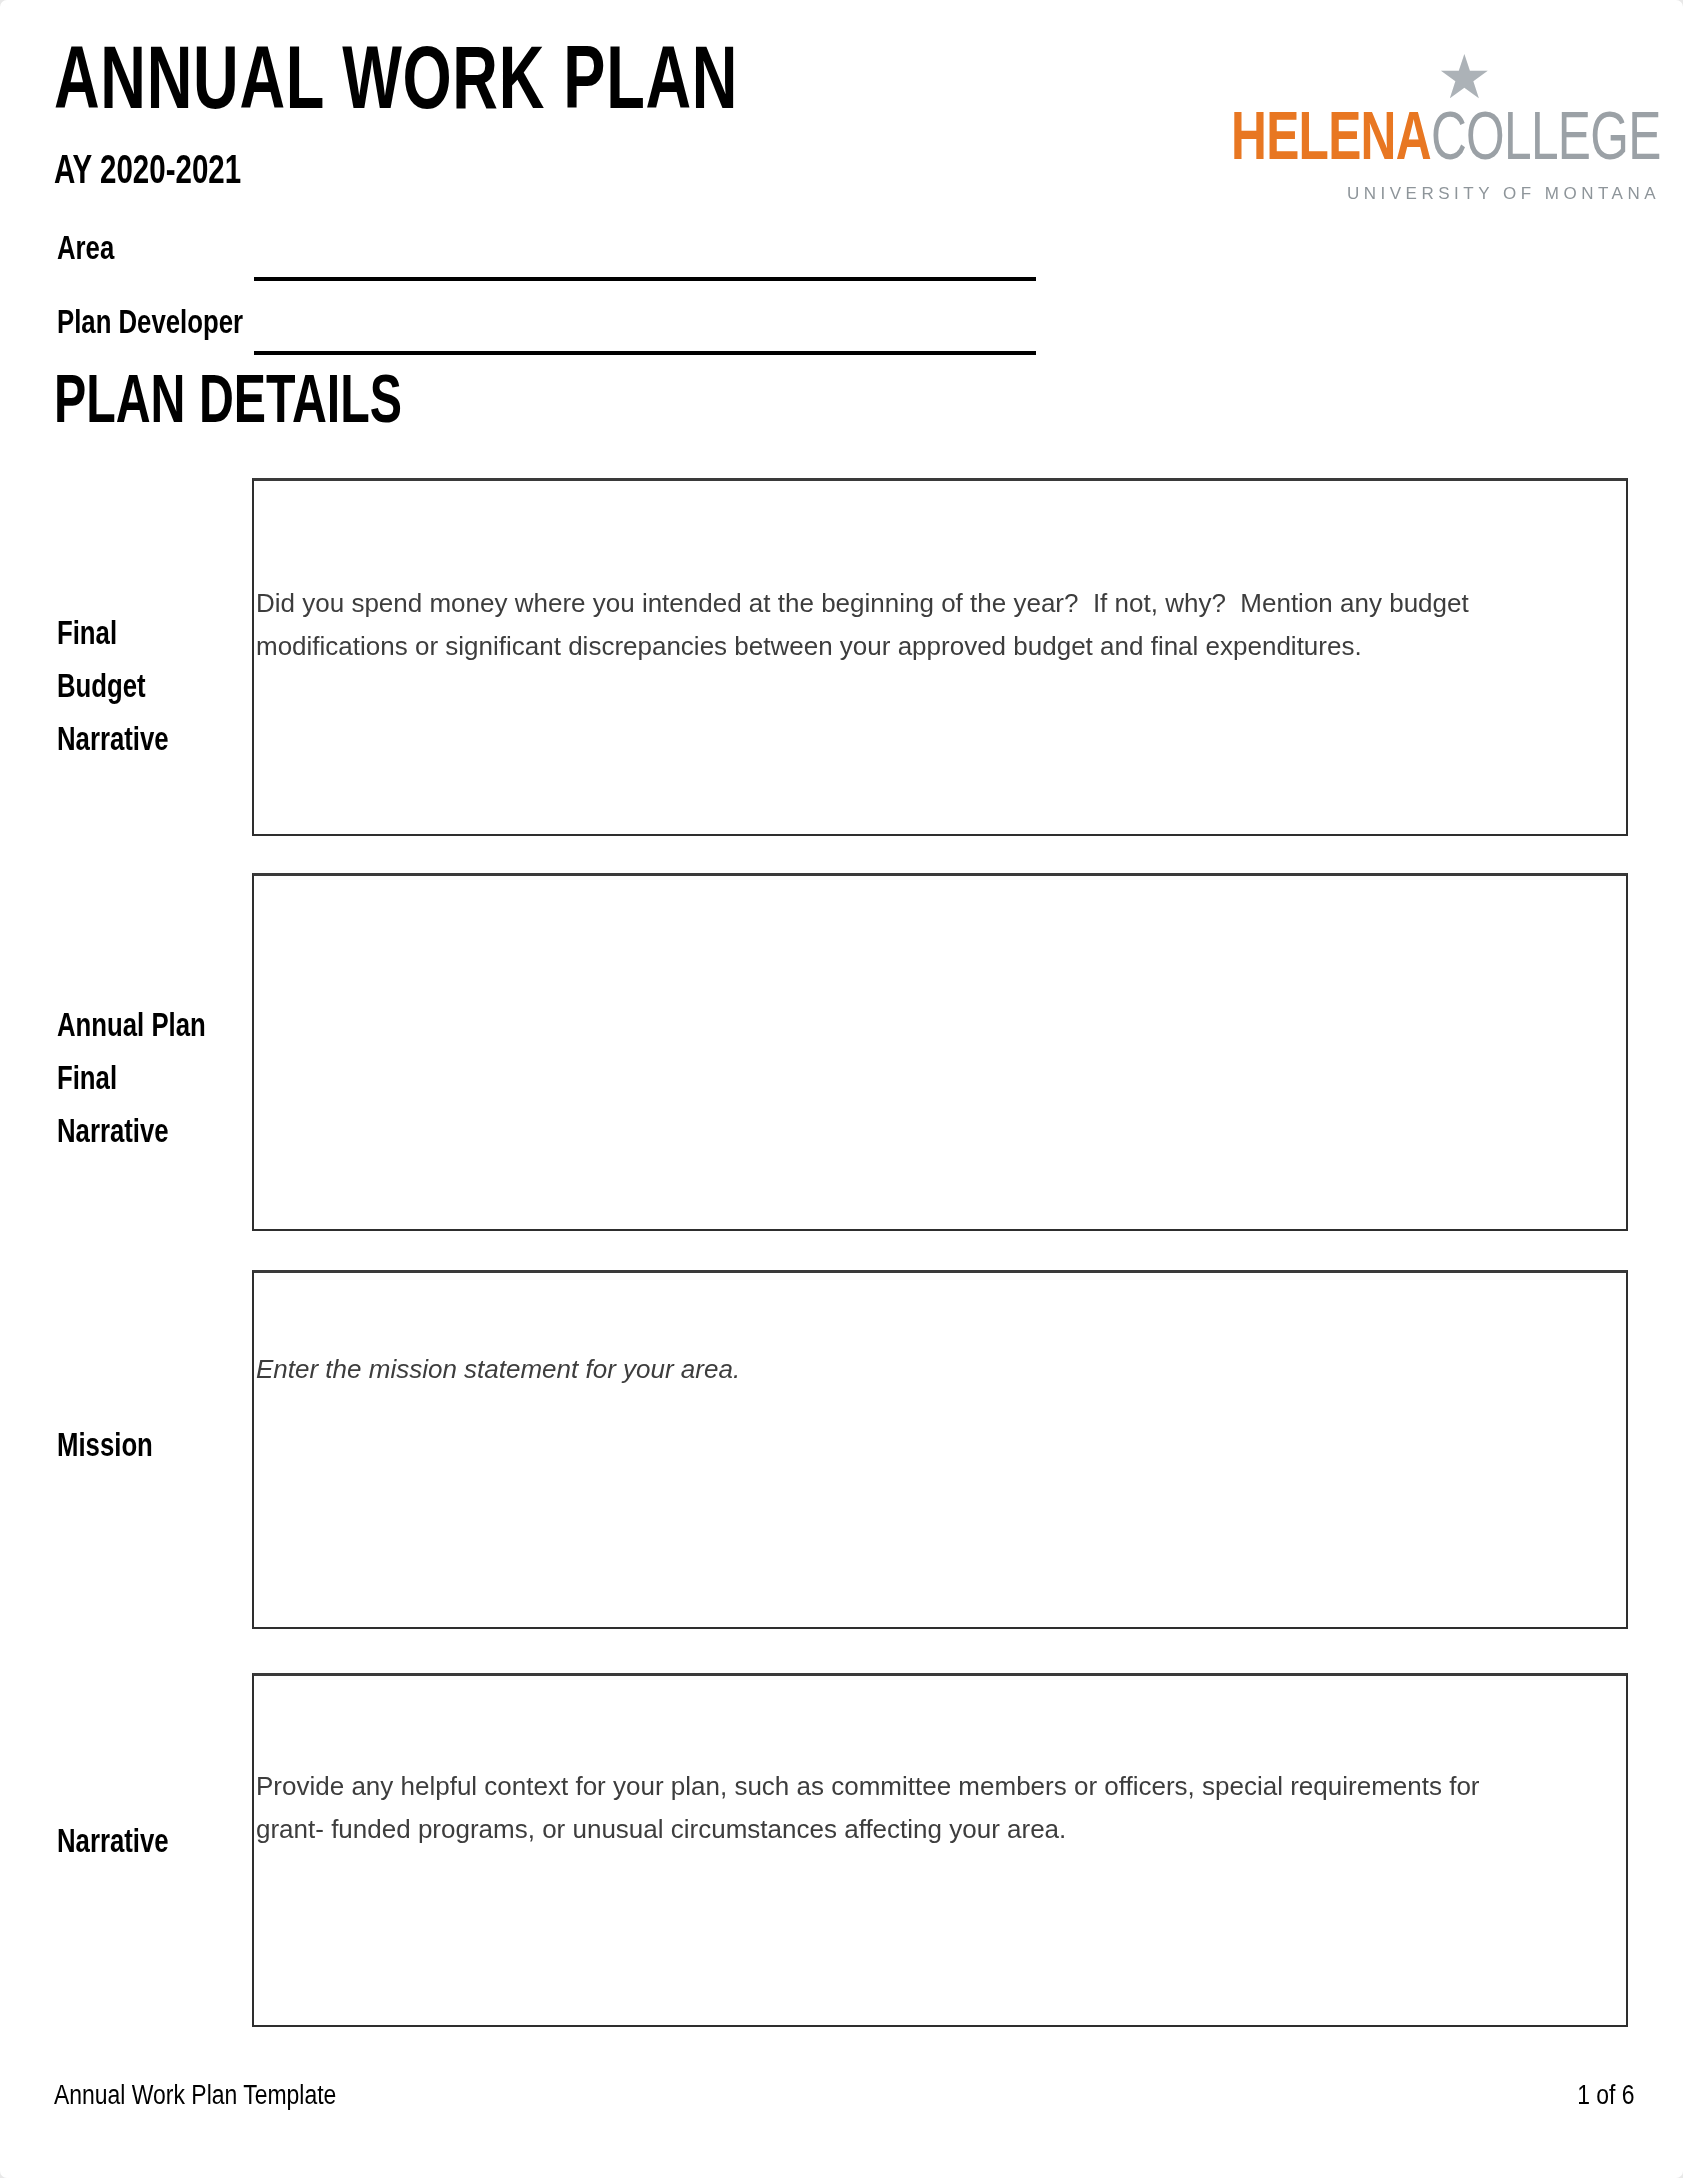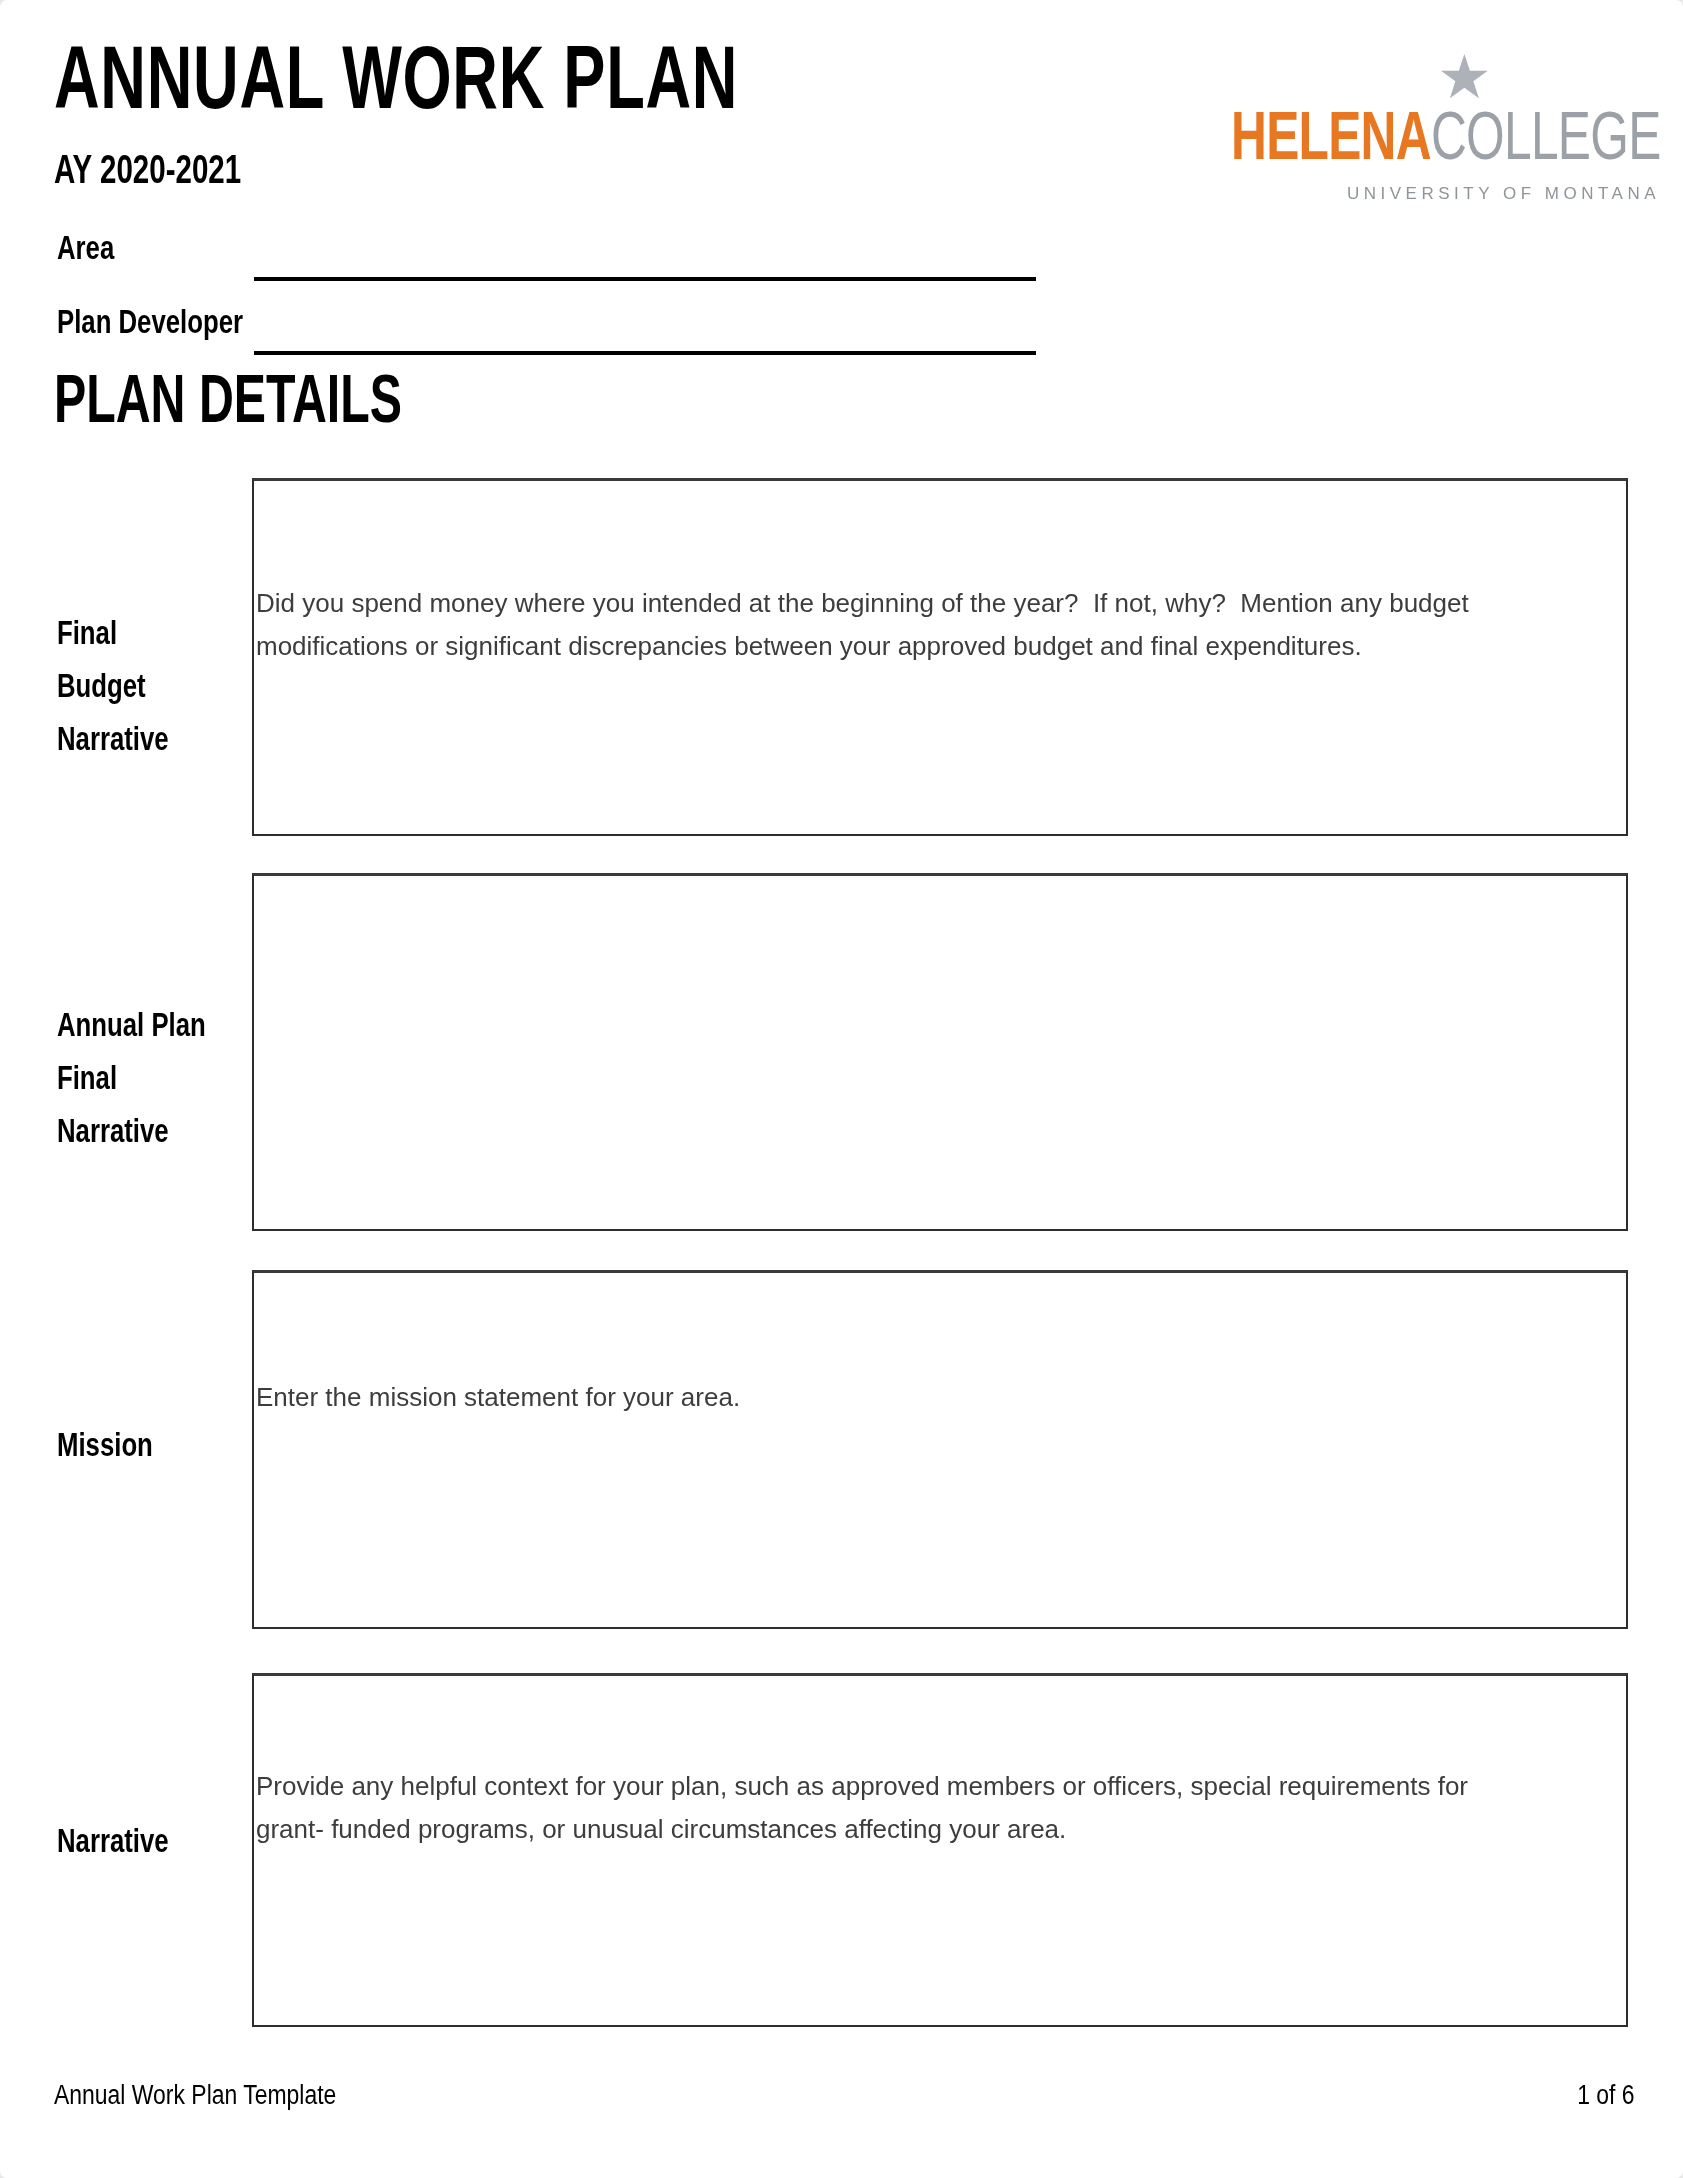--- a/index.html
+++ b/index.html
@@ -117,24 +117,24 @@
   <div class="abs nbox" style="top:478px;height:358px;"></div>
   <div class="abs box-text" style="top:582px;">Did you spend money where you intended at the beginning of the year?  If not, why?  Mention any budget
 modifications or significant discrepancies between your approved budget and final expenditures.</div>
 
   <div class="abs row-label" style="top:998px;">Annual Plan
 Final Narrative</div>
   <div class="abs nbox" style="top:873px;height:358px;"></div>
 
   <div class="abs row-label" style="top:1418px;">Mission</div>
   <div class="abs nbox" style="top:1270px;height:359px;"></div>
-  <div class="abs box-text" style="top:1376px;">Enter the mission statement for your area.</div>
+  <div class="abs box-text" style="top:1348px;font-style:italic;">Enter the mission statement for your area.</div>
 
   <div class="abs row-label" style="top:1814px;">Narrative</div>
   <div class="abs nbox" style="top:1673px;height:354px;"></div>
-  <div class="abs box-text" style="top:1765px;">Provide any helpful context for your plan, such as approved members or officers, special requirements for
+  <div class="abs box-text" style="top:1765px;">Provide any helpful context for your plan, such as committee members or officers, special requirements for
 grant- funded programs, or unusual circumstances affecting your area.</div>
 
   <div class="abs footer-left">Annual Work Plan Template</div>
   <div class="abs footer-right">1 of 6</div>
 
 </div>
 
 
 </body></html>

